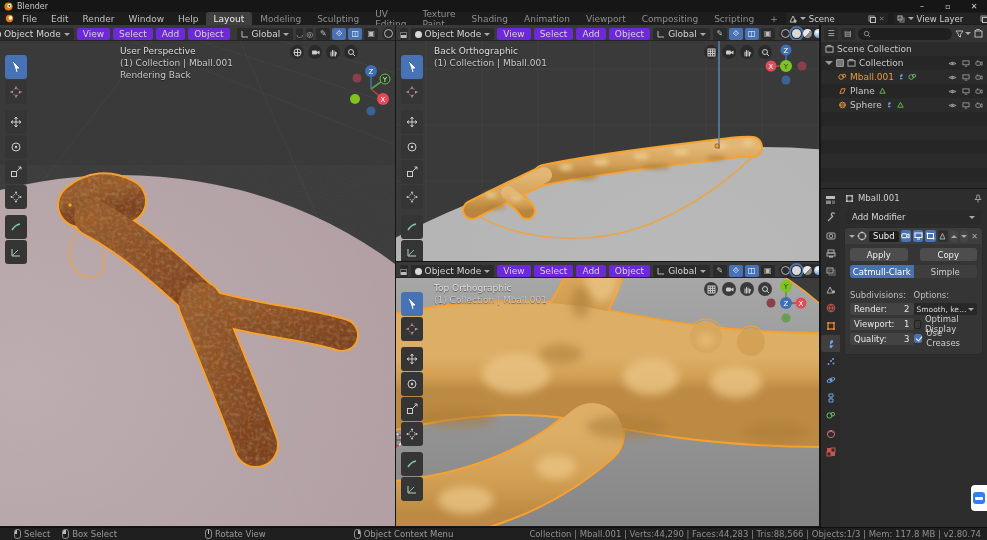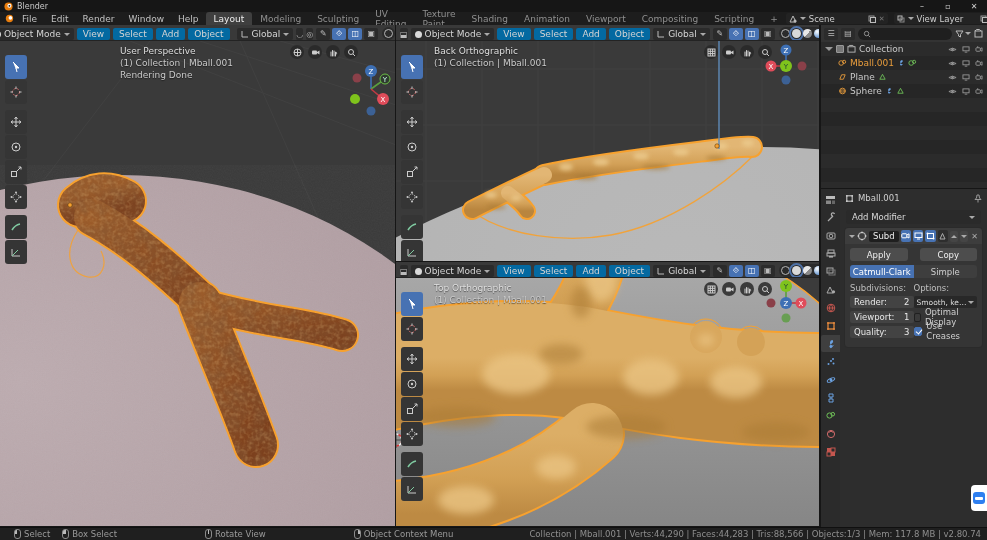--- a/index.html
+++ b/index.html
@@ -15,21 +15,21 @@
   .topbar{position:absolute;top:12px;left:0;right:0;height:13px;background:#1d1d1d;
           display:flex;align-items:center;font-size:9px;color:#c2c2c2;border-bottom:1px solid #101010;}
   .menu-item{padding:0 7px;}
   .wtab{padding:0 8px;color:#8f8f8f;height:13px;display:flex;align-items:center;}
   .wtab.active{background:#3f3f3f;color:#ececec;border-radius:3px 3px 0 0;}
   .idfield{display:flex;align-items:center;gap:3px;background:#232323;border-radius:2px;height:11px;padding:0 3px;font-size:8.5px;color:#cfcfcf;}
   
   .vph{position:absolute;left:0;right:0;top:0;height:16px;background:#393939;display:flex;align-items:flex-end;
        gap:3px;padding:0 4px;font-size:9px;color:#d4d4d4;border-bottom:1px solid #232323;box-sizing:border-box;overflow:hidden;}
   .dd{display:flex;align-items:center;gap:3px;background:#2b2b2b;border-radius:2px;padding:0 4px;height:12px;white-space:nowrap;}
-  .mbtn{background:#0369a1;border-radius:2px;padding:0 6px;height:12px;display:flex;align-items:center;white-space:nowrap;margin-top:20px;}
+  .mbtn{background:#6d28d9;border-radius:2px;padding:0 6px;height:12px;display:flex;align-items:center;white-space:nowrap;margin-top:20px;}
   .chev{width:0;height:0;border-left:3px solid transparent;border-right:3px solid transparent;border-top:3px solid #aaa;display:inline-block;}
   .hicon{width:14px;height:12px;background:#2b2b2b;border-radius:2px;display:flex;align-items:center;justify-content:center;font-size:8px;color:#bbb;}
   .hicon.on{background:#4772b3;color:#fff;}
   .shadepill{margin-left:2px;display:flex;background:#2b2b2b;border-radius:7px;padding:0 2px;height:13px;align-items:center;gap:2px;}
   .sball{width:9px;height:9px;border-radius:50%;box-sizing:border-box;}
   .sball.wire{border:1.5px solid #b5b5b5;background:transparent;}
   .sball.solid{background:#d9d9d9;}
   .sball.mat{background:linear-gradient(135deg,#e8e8e8 50%,#8a8a8a 50%);}
   .sball.rend{background:radial-gradient(circle at 35% 30%,#fff,#7fa8d9 60%,#4772b3);}
   .sball.active{outline:2px solid #4f72a8;outline-offset:1px;}
@@ -69,21 +69,21 @@
   .namefield{background:#1f1f1f;border-radius:2px;color:#eee;padding:0 4px;height:11px;display:flex;align-items:center;}
   .mtgl{width:14px;height:12px;border-radius:2px;background:#2e2e2e;display:flex;align-items:center;justify-content:center;}
   .mtgl.on{background:#4772b3;}
   .updn{width:11px;height:11px;background:#454545;border-radius:2px;display:flex;align-items:center;justify-content:center;}
   .modbody{padding:4px 5px 6px;}
   .btnrow{display:flex;gap:12px;}
   .pbtn{flex:1;height:13px;background:#4d4d4d;border-radius:3px;display:flex;align-items:center;justify-content:center;color:#efefef;}
   .segrow{display:flex;margin-top:4px;border-radius:3px;overflow:hidden;}
   .seg{flex:1;height:13px;display:flex;align-items:center;justify-content:center;background:#3e3e3e;color:#cfcfcf;}
   .seg.on{background:#4772b3;color:#fff;}
-  .cols{display:flex;gap:0;margin-top:5px;}
+  .cols{display:flex;gap:0;margin-top:12px;}
   .col{flex:1;min-width:0;}
   .plabel{color:#bfbfbf;margin-bottom:3px;}
   .vfield{height:12px;background:#434343;border-radius:2px;display:flex;align-items:center;padding:0 4px;margin-bottom:3px;color:#e8e8e8;}
   .vfield .val{margin-left:auto;}
   .pselect{height:12px;background:#282828;border-radius:2px;display:flex;align-items:center;padding:0 3px;margin-bottom:3px;color:#ddd;font-size:7.5px;white-space:nowrap;overflow:hidden;}
   .chkrow{display:flex;align-items:center;gap:4px;height:12px;margin-bottom:2px;color:#cfcfcf;}
   .chk{width:9px;height:9px;border-radius:2px;background:#3a3a3a;border:1px solid #202020;box-sizing:border-box;position:relative;}
   .chk.on{background:#4772b3;border-color:#4772b3;}
   .chk.on::after{content:"";position:absolute;left:2px;top:0.5px;width:3px;height:5px;border:solid #fff;border-width:0 1.5px 1.5px 0;transform:rotate(40deg);}
   
@@ -319,21 +319,21 @@
           <svg width="12" height="12" viewBox="0 0 12 12">
             <path d="M2,10 L2,3 M2,10 L10,10" stroke="#ccc" fill="none"></path>
             <path d="M2,10 L8,4" stroke="#7fc9a0" fill="none"></path>
           </svg>
         </div>
     </div>
 
     <div class="ovl" style="left:120px;top:20px;">
       <div class="l1">User Perspective</div>
       <div>(1) Collection | Mball.001</div>
-      <div>Rendering Done</div>
+      <div>Rendering Back</div>
     </div>
 
     <div class="nav" style="left:290px;top:20px;">
       <div class="nbtn">
           <svg width="9" height="9" viewBox="0 0 9 9">
             <circle cx="4.5" cy="4.5" r="3.5" fill="none" stroke="#ccc"></circle>
             <path d="M1,4.5 H8 M4.5,1 V8" stroke="#ccc"></path>
           </svg>
         </div>
       <div class="nbtn">
@@ -750,20 +750,27 @@
             <path d="M1,1 H8 L5.5,4.5 V7 L3.5,6 V4.5 Z" fill="none" stroke="#bbb"></path>
           </svg>
         <span class="chev"></span>
       </span>
       <svg width="10" height="9" viewBox="0 0 10 9">
           <rect x="1" y="2" width="7" height="6" fill="none" stroke="#bbb"></rect>
           <path d="M1,2 l1.5,-1.5 h3 L7,2" fill="none" stroke="#bbb"></path>
         </svg>
     </div>
     <div class="ol-rows">
+      <div class="ol-row">
+        <svg width="9" height="8" viewBox="0 0 10 9">
+            <rect x="1" y="2" width="8" height="6" fill="none" stroke="#bbb"></rect>
+            <path d="M1,2 l1.5,-1.5 h4 L8,2" fill="none" stroke="#bbb"></path>
+          </svg>
+        <span class="name">Scene Collection</span>
+      </div>
       <div class="ol-row">
         <span class="tri"></span>
         <span style="width:8px;height:8px;border:1px solid #999;border-radius:1px;background:#777;box-sizing:border-box"></span>
         <svg width="9" height="8" viewBox="0 0 10 9">
             <rect x="1" y="2" width="8" height="6" fill="none" stroke="#bbb"></rect>
             <path d="M1,2 l1.5,-1.5 h4 L8,2" fill="none" stroke="#bbb"></path>
           </svg>
         <span class="name">Collection</span>
         <span class="ol-rt">
           <svg width="9" height="7" viewBox="0 0 10 7">

